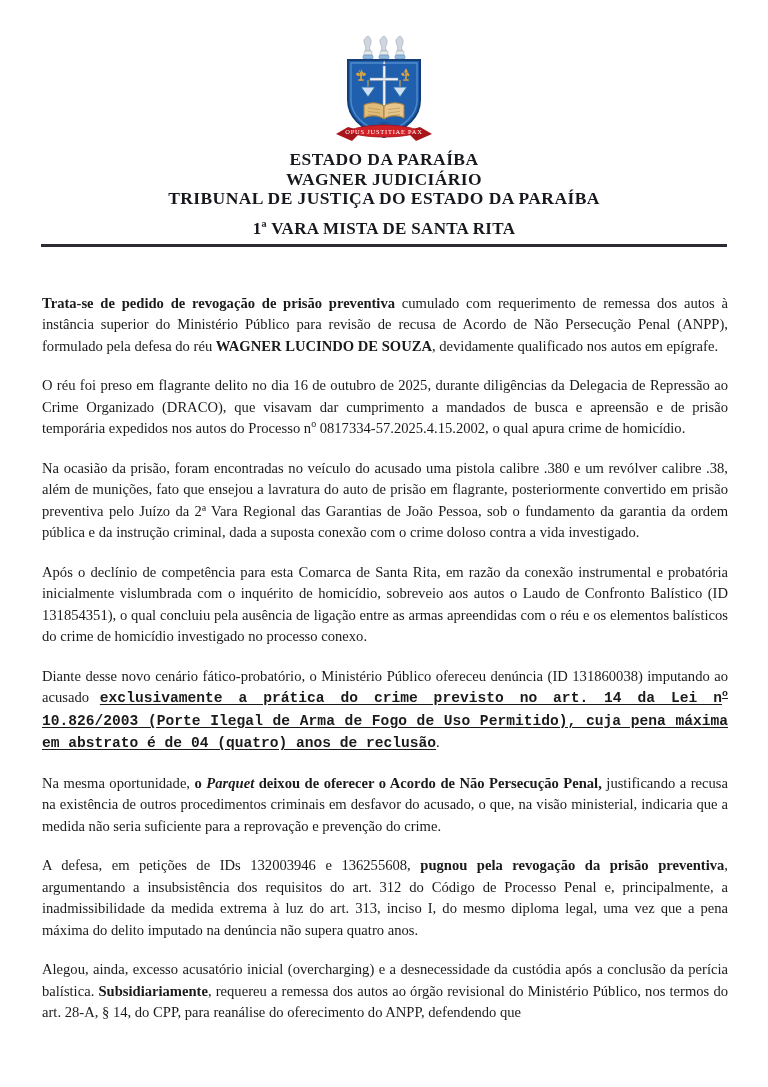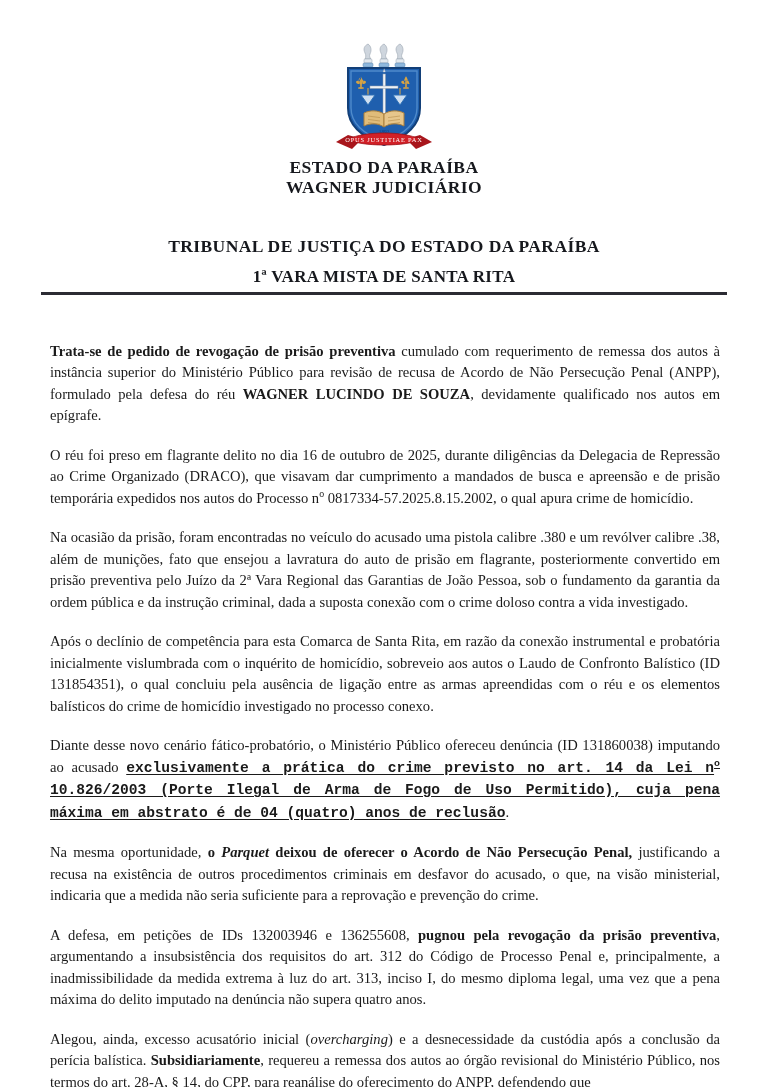--- a/index.html
+++ b/index.html
@@ -13,21 +13,21 @@
     font-family: "Liberation Serif", "DejaVu Serif", serif;
     color: #1a1a1a;
     overflow: hidden;
   }
   .page {
     position: relative;
     width: 768px;
     height: 941px;
     background: #ffffff;
     box-sizing: border-box;
-    padding: 8px;
+    padding: 0;
   }
 
   
   .emblem-wrap {
     width: 100%;
     display: flex;
     justify-content: center;
     padding-top: 34px;
     padding-bottom: 4px;
   }
@@ -39,21 +39,21 @@
 
   
   .header {
     text-align: center;
     font-weight: bold;
     color: #16181d;
     letter-spacing: 0.4px;
   }
   .header .line1 { font-size: 17.5px; line-height: 19.5px; }
   .header .line2 { font-size: 17.5px; line-height: 19.5px; }
-  .header .line3 { font-size: 17.5px; line-height: 19.5px; margin-top: 40px; }
+  .header .line3 { font-size: 17.5px; line-height: 19.5px; }
   .header .line4 {
     font-size: 17px;
     line-height: 18px;
     margin-top: 11px;
     letter-spacing: 0.3px;
   }
   .rule {
     width: 686px;
     margin: 6px auto 0 auto;
     border: 0;
@@ -82,21 +82,21 @@
   .para {
     text-align: justify;
     font-size: 14.6px;
     line-height: 21.5px;
     margin-top: 18px;
     -webkit-hyphens: none;
     hyphens: none;
   }
   .para.first { margin-top: 46px; }
   .b  { font-weight: bold; }
-  .i  { font-style: italic; }
+  .i  { }
   .bi { font-weight: bold; font-style: italic; }
   .bu { font-weight: bold; text-decoration: underline; text-underline-offset: 2px; font-family: Liberation Mono, monospace; }
   sup { font-size: 0.68em; vertical-align: super; line-height: 0; }
 </style>
 </head>
 <body>
 
 <div class="page">
 
   <div class="emblem-wrap">
@@ -182,21 +182,21 @@
     <div class="line4">1ª VARA MISTA DE SANTA RITA</div>
   </div>
   <hr class="rule">
 
   <div class="content">
 
 
 
     <p class="para first"><span class="b">Trata-se de pedido de revogação de prisão preventiva</span><span> cumulado com requerimento de remessa dos autos à instância superior do Ministério Público para revisão de recusa de Acordo de Não Persecução Penal (ANPP), formulado pela defesa do réu </span><span class="b">WAGNER LUCINDO DE SOUZA</span><span>, devidamente qualificado nos autos em epígrafe.</span></p>
 
-    <p class="para"><span>O réu foi preso em flagrante delito no dia 16 de outubro de 2025, durante diligências da Delegacia de Repressão ao Crime Organizado (DRACO), que visavam dar cumprimento a mandados de busca e apreensão e de prisão temporária expedidos nos autos do Processo n</span><sup>o</sup><span> 0817334-57.2025.8.15.2002, o qual apura crime de homicídio.</span></p>
+    <p class="para"><span>O réu foi preso em flagrante delito no dia 16 de outubro de 2025, durante diligências da Delegacia de Repressão ao Crime Organizado (DRACO), que visavam dar cumprimento a mandados de busca e apreensão e de prisão temporária expedidos nos autos do Processo n</span><sup>o</sup><span> 0817334-57.2025.4.15.2002, o qual apura crime de homicídio.</span></p>
 
     <p class="para"><span>Na ocasião da prisão, foram encontradas no veículo do acusado uma pistola calibre .380 e um revólver calibre .38, além de munições, fato que ensejou a lavratura do auto de prisão em flagrante, posteriormente convertido em prisão preventiva pelo Juízo da 2ª Vara Regional das Garantias de João Pessoa, sob o fundamento da garantia da ordem pública e da instrução criminal, dada a suposta conexão com o crime doloso contra a vida investigado.</span></p>
 
     <p class="para"><span>Após o declínio de competência para esta Comarca de Santa Rita, em razão da conexão instrumental e probatória inicialmente vislumbrada com o inquérito de homicídio, sobreveio aos autos o Laudo de Confronto Balístico (ID 131854351), o qual concluiu pela ausência de ligação entre as armas apreendidas com o réu e os elementos balísticos do crime de homicídio investigado no processo conexo.</span></p>
 
     <p class="para"><span>Diante desse novo cenário fático-probatório, o Ministério Público ofereceu denúncia (ID 131860038) imputando ao acusado </span><span class="bu">exclusivamente a prática do crime previsto no art. 14 da Lei n</span><sup class="bu">o</sup><span class="bu"> 10.826/2003 (Porte Ilegal de Arma de Fogo de Uso Permitido), cuja pena máxima em abstrato é de 04 (quatro) anos de reclusão</span><span>.</span></p>
 
     <p class="para"><span>Na mesma oportunidade, </span><span class="b">o </span><span class="bi">Parquet</span><span class="b"> deixou de oferecer o Acordo de Não Persecução Penal,</span><span> justificando a recusa na existência de outros procedimentos criminais em desfavor do acusado, o que, na visão ministerial, indicaria que a medida não seria suficiente para a reprovação e prevenção do crime.</span></p>
 
     <p class="para"><span>A defesa, em petições de IDs 132003946 e 136255608, </span><span class="b">pugnou pela revogação da prisão preventiva</span><span>, argumentando a insubsistência dos requisitos do art. 312 do Código de Processo Penal e, principalmente, a inadmissibilidade da medida extrema à luz do art. 313, inciso I, do mesmo diploma legal, uma vez que a pena máxima do delito imputado na denúncia não supera quatro anos.</span></p>

